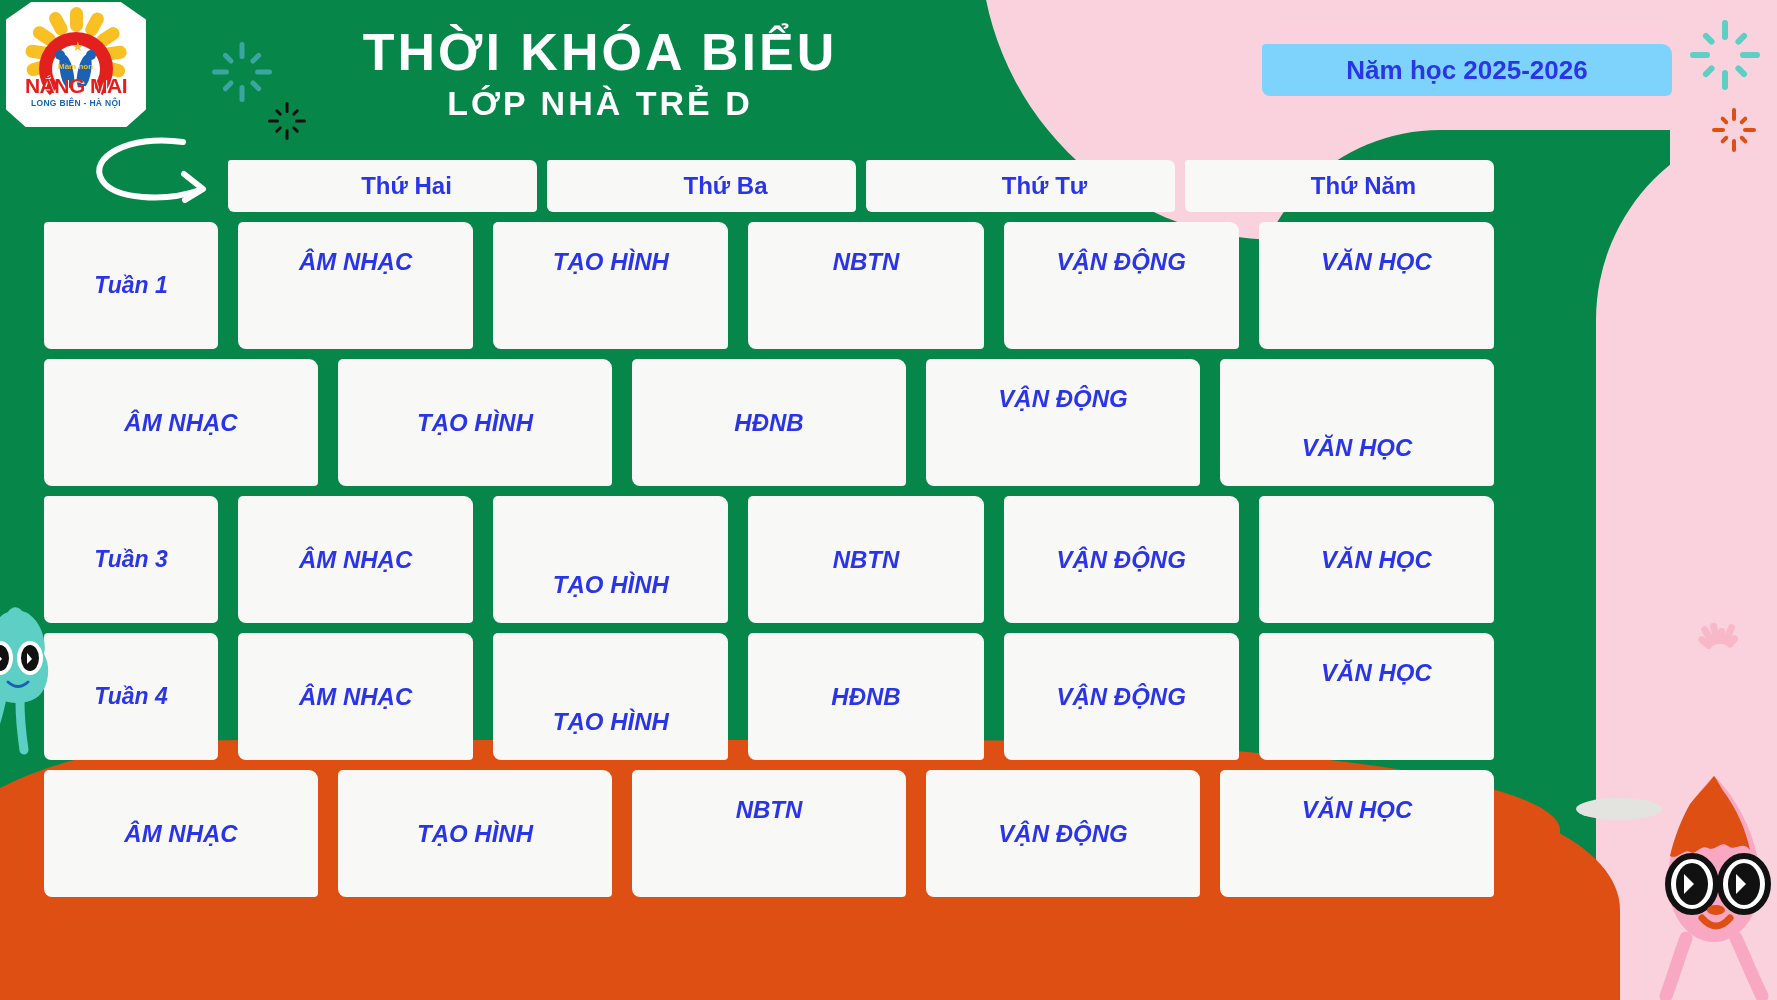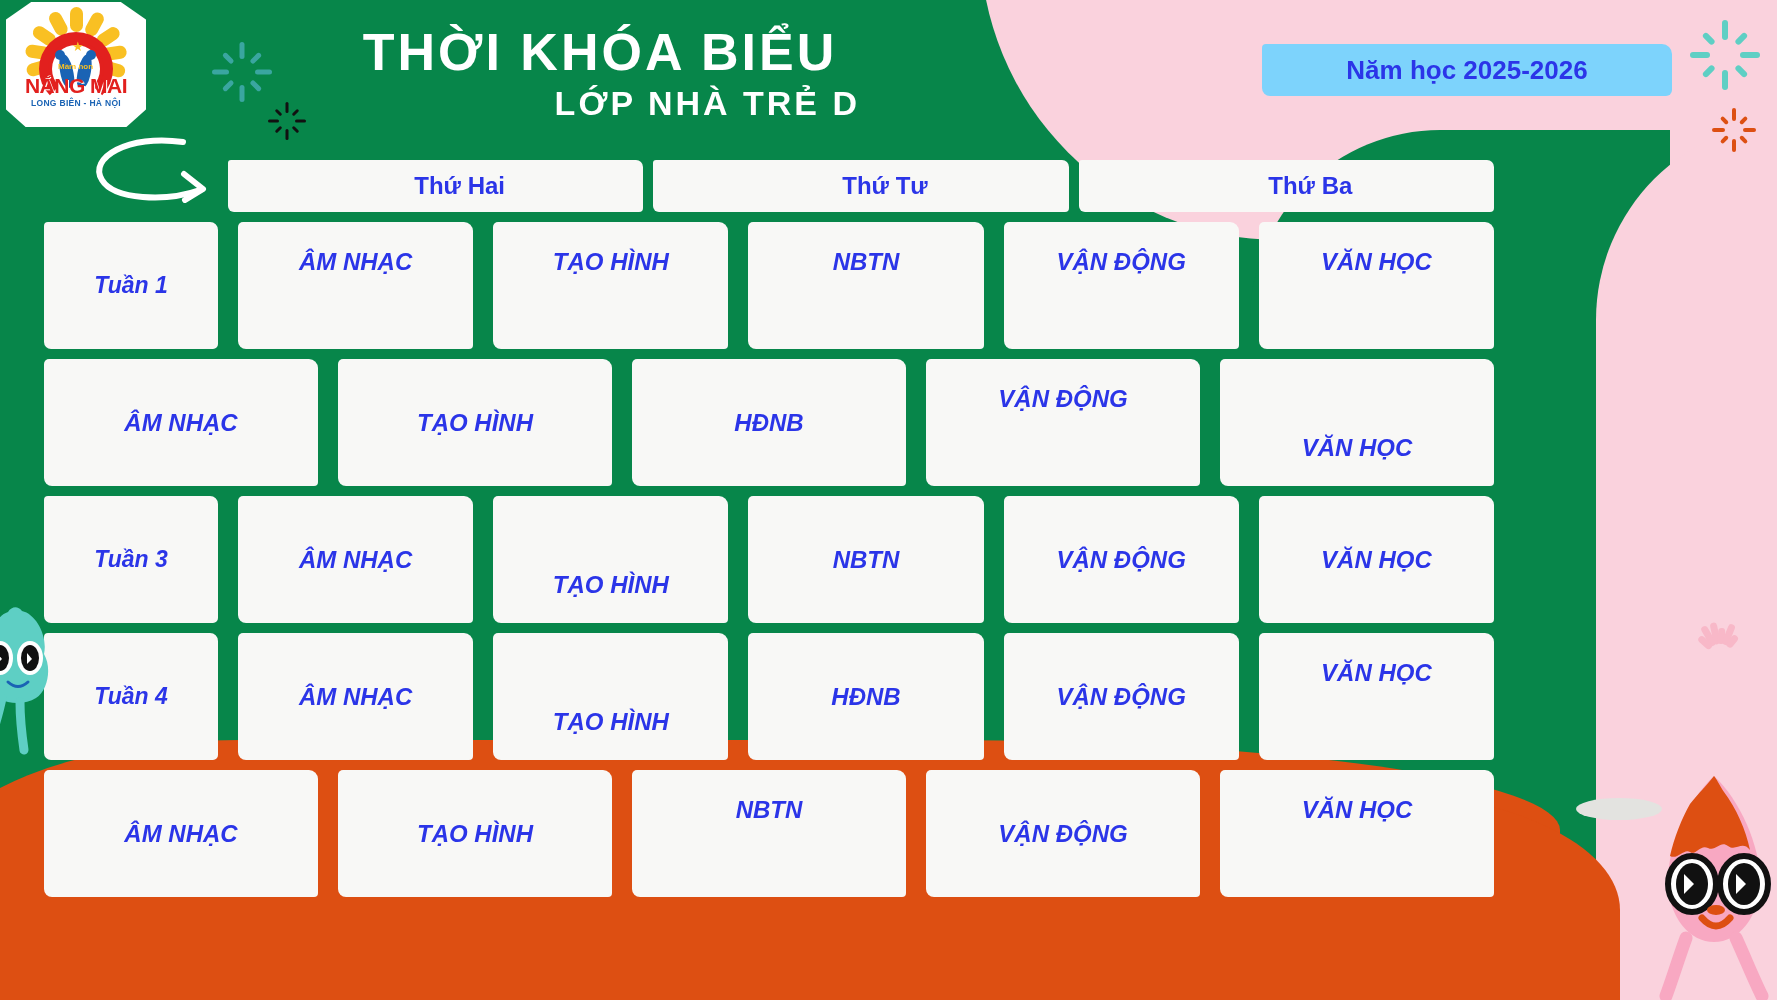--- a/index.html
+++ b/index.html
@@ -121,21 +121,21 @@
 
   
   .title-main {
     position:absolute; left:340px; top:22px; width:520px;
     text-align:center;
     color:#ffffff; font-size:52px; font-weight:bold;
     letter-spacing: 3px;
   }
   .title-sub {
     position:absolute; left:340px; top:84px; width:520px;
-    text-align:right;
+    text-align:center;
     color:#ffffff; font-size:34px; font-weight:bold;
     letter-spacing: 3px;
   }
 
   .year-badge {
     position:absolute; left:1262px; top:44px;
     width:410px; height:52px;
     background:#7dd3fc;
     display:flex; align-items:center; justify-content:center;
     color:#2b35e8; font-size:26px; font-weight:bold;
@@ -299,22 +299,23 @@
   </div>
 
   <div class="title-main">THỜI KHÓA BIỂU</div>
   <div class="title-sub">LỚP NHÀ TRẺ D</div>
   <div class="year-badge">Năm học 2025-2026</div>
 
   <div class="tbl">
 
     <div class="hdr-row">
       <div class="hdr-cell">Thứ Hai</div>
+      <div class="hdr-cell">Thứ Ba</div>
       <div class="hdr-cell">Thứ Tư</div>
-      <div class="hdr-cell">Thứ Ba</div>
+      <div class="hdr-cell">Thứ Năm</div>
     </div>
 
     <div class="body-row">
       <div class="wk-cell">Tuần 1</div>
       <div class="sub-cell pos-tc">
           <span>ÂM NHẠC</span>
         </div>
       <div class="sub-cell pos-tc">
           <span>TẠO HÌNH</span>
         </div>

